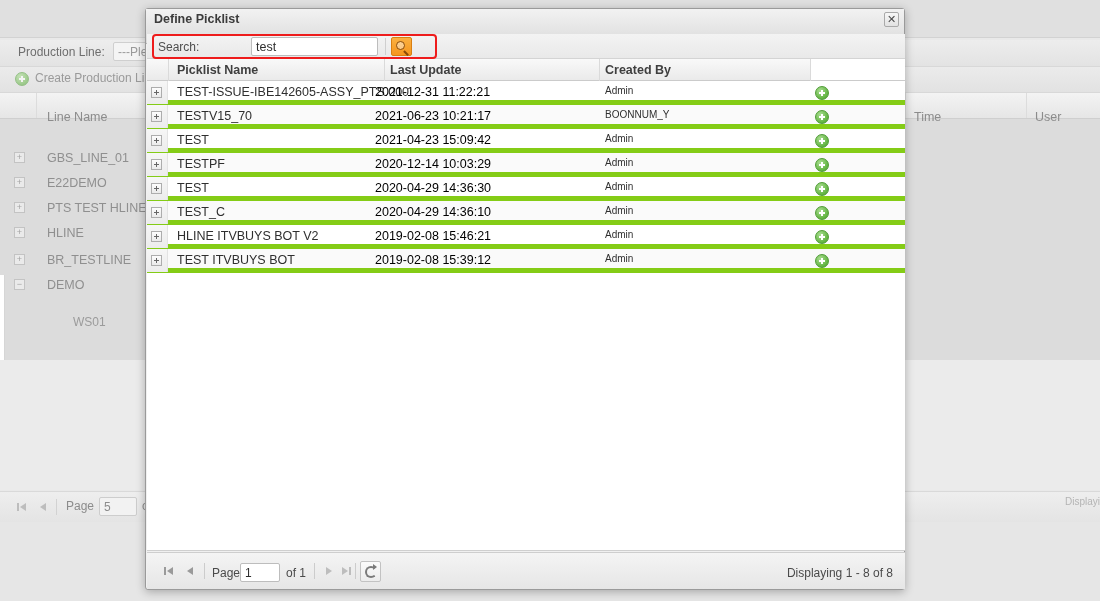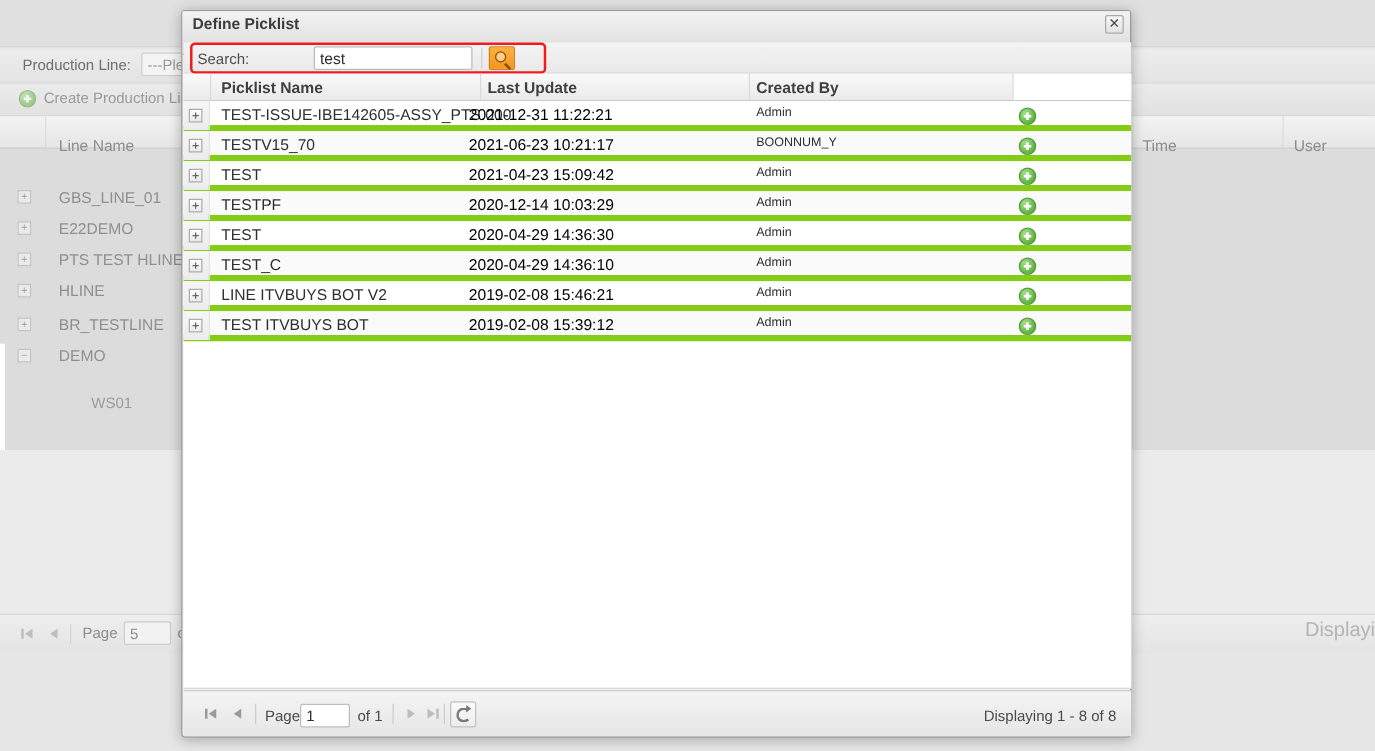--- a/index.html
+++ b/index.html
@@ -99,21 +99,21 @@
   .tri.left  { left:7px;  border-top:4px solid transparent; border-bottom:4px solid transparent; border-right:6px solid #9a9a9a; }
   .tri.right { left:7px;  border-top:4px solid transparent; border-bottom:4px solid transparent; border-left:6px solid #9a9a9a; }
   .bar { position:absolute; top:6px; width:2px; height:8px; background:#9a9a9a; }
 
   .bg-footer .f-item { position:absolute; top:5px; }
   .bg-pageinput {
     position:absolute; width: 38px; height: 19px; background:#f2f2f2;
     border:1px solid #cdcdcd; border-radius:2px; box-sizing:border-box;
     font-size:12px; color:#8c8c8c; text-align:left; padding:2px 0 0 4px;
   }
-  .bg-displaying { position: absolute; right: 0px; top: 496px; font-size: 16px; color: #b4b4b4; }
+  .bg-displaying { position: absolute; right: 0px; top: 496px; font-size: 10px; color: #b4b4b4; }
 
   .bg-bottom {
     position:absolute; left:0; top:522px; width:1100px; height:79px; background:#e6e6e6;
   }
   .bg-leftedge-white {
     position:absolute; left:0; top:275px; width:4px; height:95px; background:#fff;
     border-right:1px solid #d6d6d6;
   }
   .bg-darkcol {
     position:absolute; left:0; top:118px; width:1100px; height:242px; background:#dcdcdc;
@@ -455,21 +455,21 @@
         <span class="c-name">TEST_C</span>
         <span class="c-date">2020-04-29 14:36:10</span>
         <span class="c-by">Admin</span>
         <span class="c-act"><span class="green-circle"></span></span>
       </div>
 
       <div class="g-row white" style="top:166px">
         <span class="exp-cell">
             <span class="exp-box"></span>
           </span>
-        <span class="c-name">LINE ITVBUYS BOT V2</span>
+        <span class="c-name">HLINE ITVBUYS BOT V2</span>
         <span class="c-date">2019-02-08 15:46:21</span>
         <span class="c-by">Admin</span>
         <span class="c-act"><span class="green-circle"></span></span>
       </div>
 
       <div class="g-row alt" style="top:190px">
         <span class="exp-cell">
             <span class="exp-box"></span>
           </span>
         <span class="c-name">TEST ITVBUYS BOT</span>

